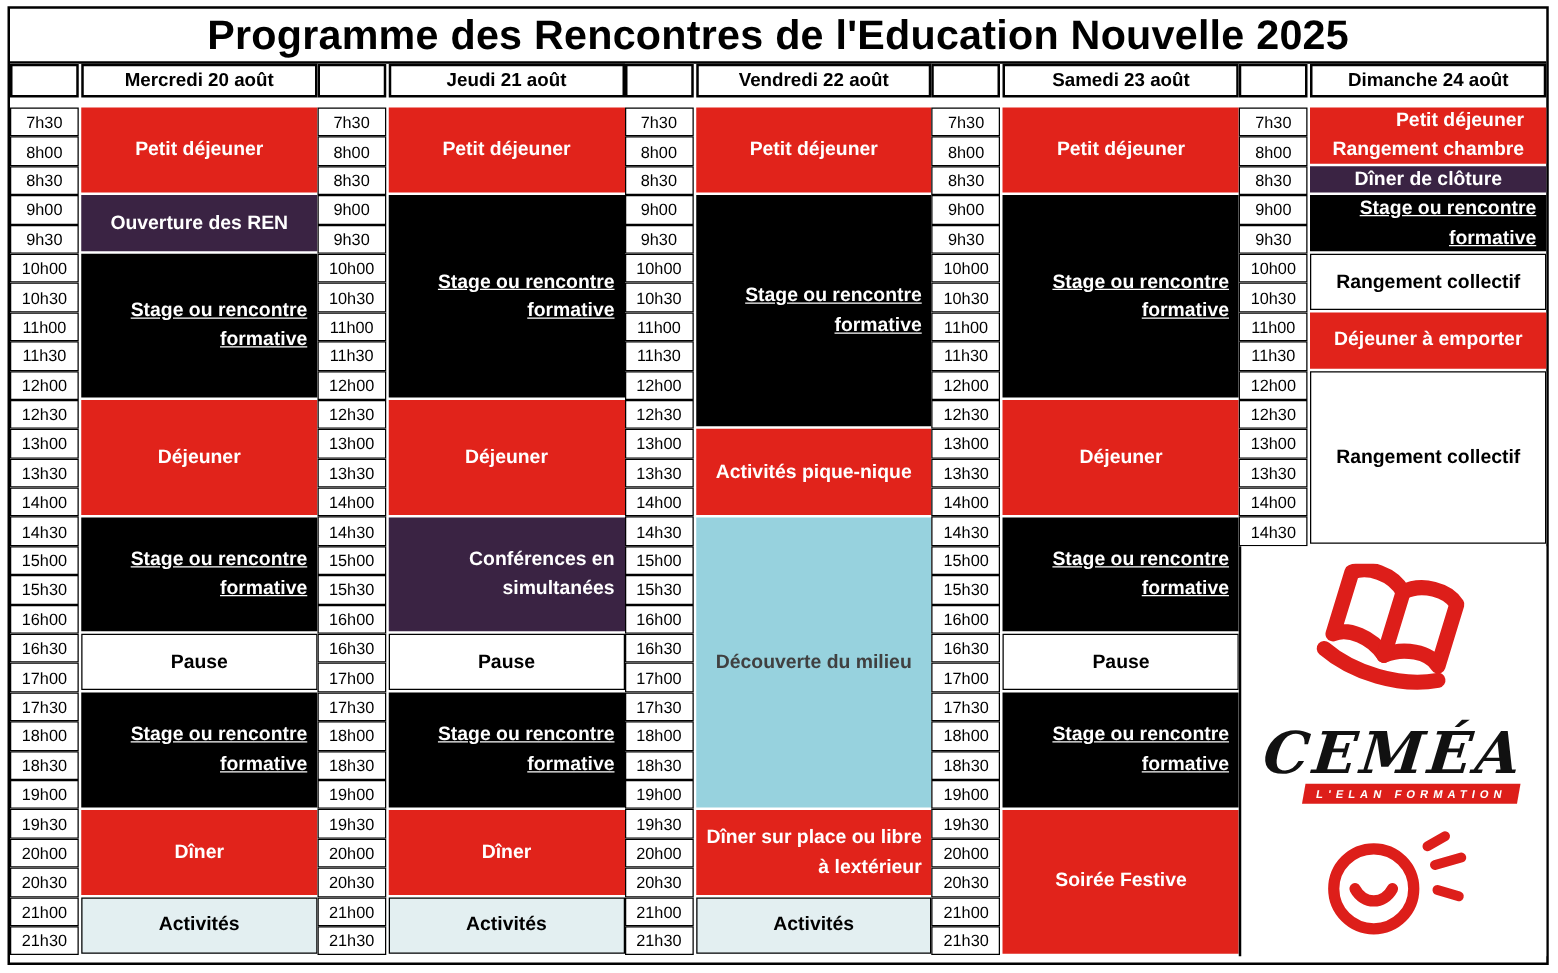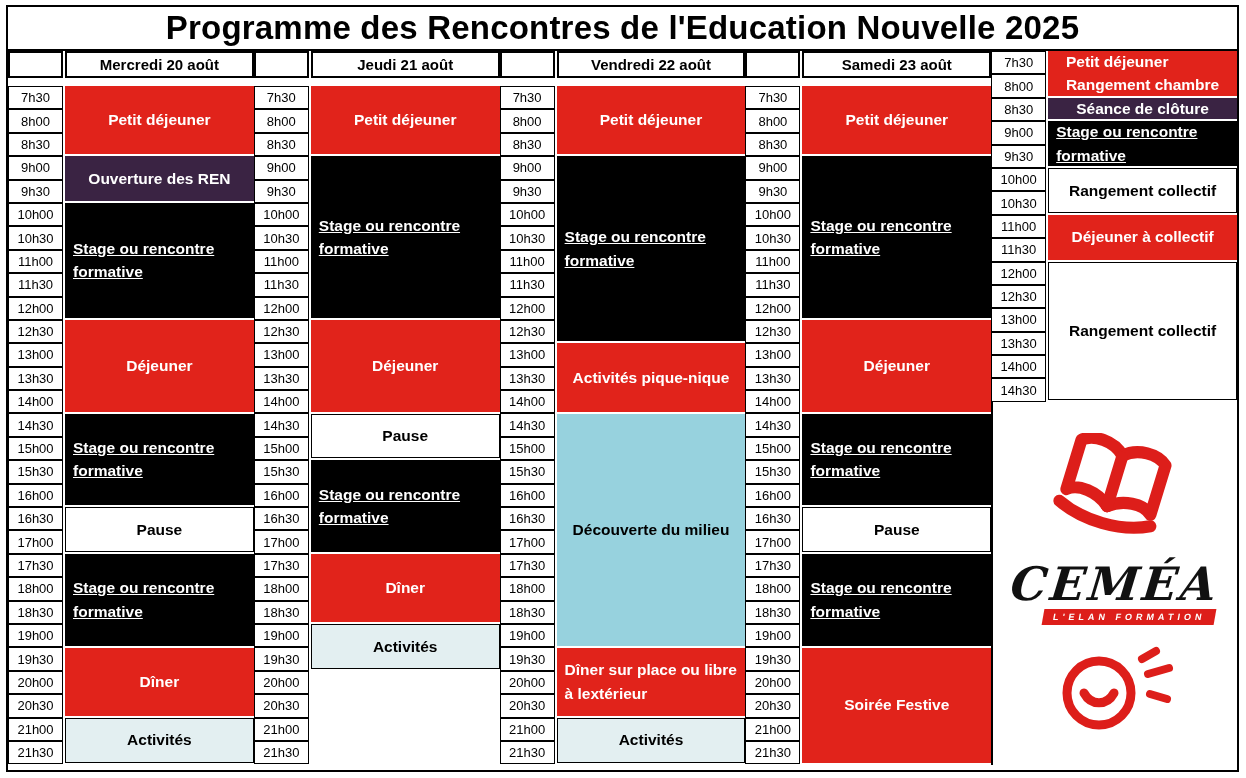--- a/index.html
+++ b/index.html
@@ -35,27 +35,27 @@
   .time-col { width:55px; flex:none; margin-right:2px; display:flex; flex-direction:column; }
   .time-cell {
     height:var(--row); box-sizing:border-box; border:1px solid #000; background:#fff;
     display:flex; align-items:center; justify-content:center;
     font-size:13px;
   }
   .block-col { flex:1; display:flex; flex-direction:column; min-width:0; }
   .block {
     flex:none; height:calc(var(--span) * var(--row) - 2px); margin-bottom:2px;
     box-sizing:border-box; display:flex; align-items:center; justify-content:center;
-    text-align:left; font-weight:bold; font-size:15.5px; line-height:var(--row);
+    text-align:right; font-weight:bold; font-size:15.5px; line-height:var(--row);
     white-space:pre-line; padding:0 8px; overflow:hidden;
   }
   .c-red       { background:#e1231b; color:#fff; }
   .c-purple    { background:#3a2343; color:#fff; }
   .c-teal      { background:#000000; color:#fff;text-decoration:underline; }
-  .c-light_blue{ background:#97d2de; color:#000000; }
+  .c-light_blue{ background:#97d2de; color:#404040; }
   .c-white     { background:#fff; color:#000; border:1.5px solid #000; }
   .c-pale_blue { background:#e3eff1; color:#000; border:1.5px solid #000; }
   .logo-area {
     flex:1; border-left:2px solid #000;
     display:flex; flex-direction:column; align-items:center; justify-content:center;
     gap:16px; background:#fff;
   }
   .brand-wrap { display:flex; flex-direction:column; align-items:center; }
   .brand-text {
     font-family:"DejaVu Serif", serif; font-style:italic; font-weight:bold;
@@ -159,20 +159,21 @@
               <div class="time-cell">19h30</div>
               <div class="time-cell">20h00</div>
               <div class="time-cell">20h30</div>
               <div class="time-cell">21h00</div>
               <div class="time-cell">21h30</div>
             </div>
             <div class="block-col">
               <div class="block c-red" style="--span: 3;">Petit déjeuner</div>
               <div class="block c-teal" style="--span: 7;">Stage ou rencontre formative</div>
               <div class="block c-red" style="--span: 4;">Déjeuner</div>
+              <div class="block c-purple" style="--span: 4;">Conférences en simultanées</div>
               <div class="block c-white" style="--span: 2;">Pause</div>
               <div class="block c-teal" style="--span: 4;">Stage ou rencontre formative</div>
               <div class="block c-red" style="--span: 3;">Dîner</div>
               <div class="block c-pale_blue" style="--span: 2;">Activités</div>
             </div>
           </div>
         </div>
         <div class="day-group">
           <div class="day-header-row">
             <div class="corner-cell"></div>
@@ -262,20 +263,24 @@
               <div class="block c-teal" style="--span: 7;">Stage ou rencontre formative</div>
               <div class="block c-red" style="--span: 4;">Déjeuner</div>
               <div class="block c-teal" style="--span: 4;">Stage ou rencontre formative</div>
               <div class="block c-white" style="--span: 2;">Pause</div>
               <div class="block c-teal" style="--span: 4;">Stage ou rencontre formative</div>
               <div class="block c-red" style="--span: 5;">Soirée Festive</div>
             </div>
           </div>
         </div>
         <div class="day-group">
+          <div class="day-header-row">
+            <div class="corner-cell"></div>
+            <div class="day-header">Dimanche 24 août</div>
+          </div>
           <div class="day-body" style="height: calc(15 * var(--row));">
             <div class="time-col">
               <div class="time-cell">7h30</div>
               <div class="time-cell">8h00</div>
               <div class="time-cell">8h30</div>
               <div class="time-cell">9h00</div>
               <div class="time-cell">9h30</div>
               <div class="time-cell">10h00</div>
               <div class="time-cell">10h30</div>
               <div class="time-cell">11h00</div>
@@ -283,24 +288,24 @@
               <div class="time-cell">12h00</div>
               <div class="time-cell">12h30</div>
               <div class="time-cell">13h00</div>
               <div class="time-cell">13h30</div>
               <div class="time-cell">14h00</div>
               <div class="time-cell">14h30</div>
             </div>
             <div class="block-col">
               <div class="block c-red" style="--span: 2;">Petit déjeuner
 Rangement chambre</div>
-              <div class="block c-purple" style="--span: 1;">Séance de clôture</div>
+              <div class="block c-purple" style="--span: 1;">Dîner de clôture</div>
               <div class="block c-teal" style="--span: 2;">Stage ou rencontre formative</div>
               <div class="block c-white" style="--span: 2;">Rangement collectif</div>
-              <div class="block c-red" style="--span: 2;">Déjeuner à collectif</div>
+              <div class="block c-red" style="--span: 2;">Déjeuner à emporter</div>
               <div class="block c-white" style="--span: 6;">Rangement collectif</div>
             </div>
           </div>
   <div class="logo-area">
     <svg width="132" height="112" viewBox="0 0 120 102">
       <g fill="none" stroke="#dd1e1a" stroke-width="11" stroke-linecap="round" stroke-linejoin="round" transform="rotate(17 60 50)">
         <path d="M58 20 C 47 9, 27 9, 18 17 L18 64 C 27 56, 46 58, 58 68"></path>
         <path d="M58 20 C 69 9, 89 9, 98 17 L98 64 C 89 56, 70 58, 58 68"></path>
         <path d="M58 22 L58 68"></path>
         <path d="M15 76 C 40 87, 76 87, 101 74"></path>

